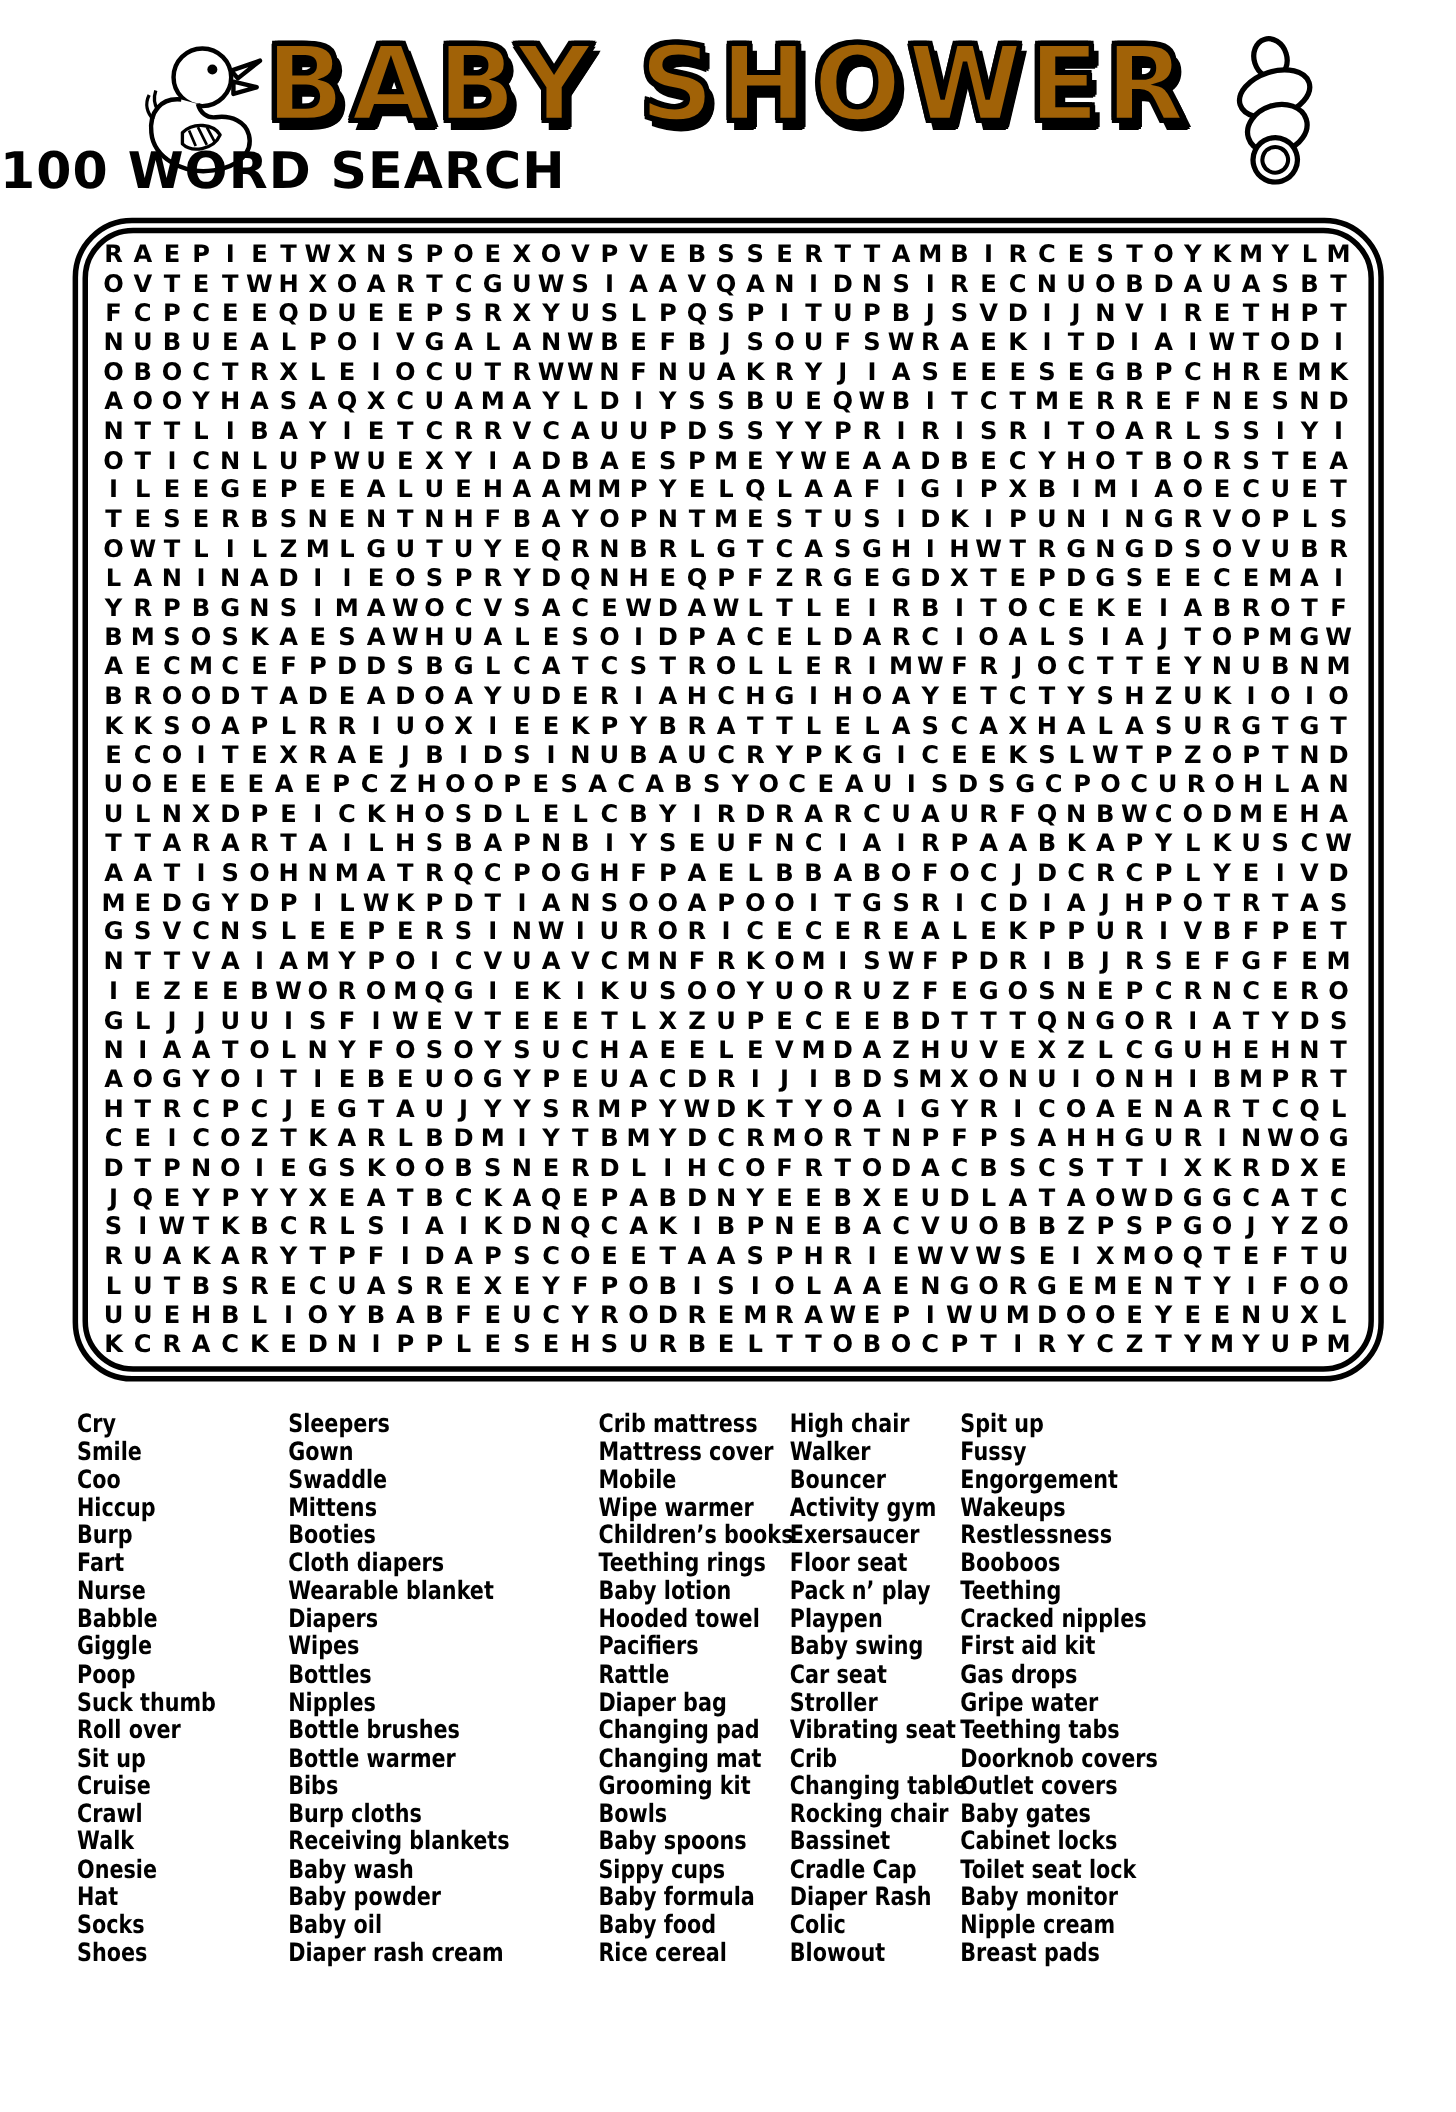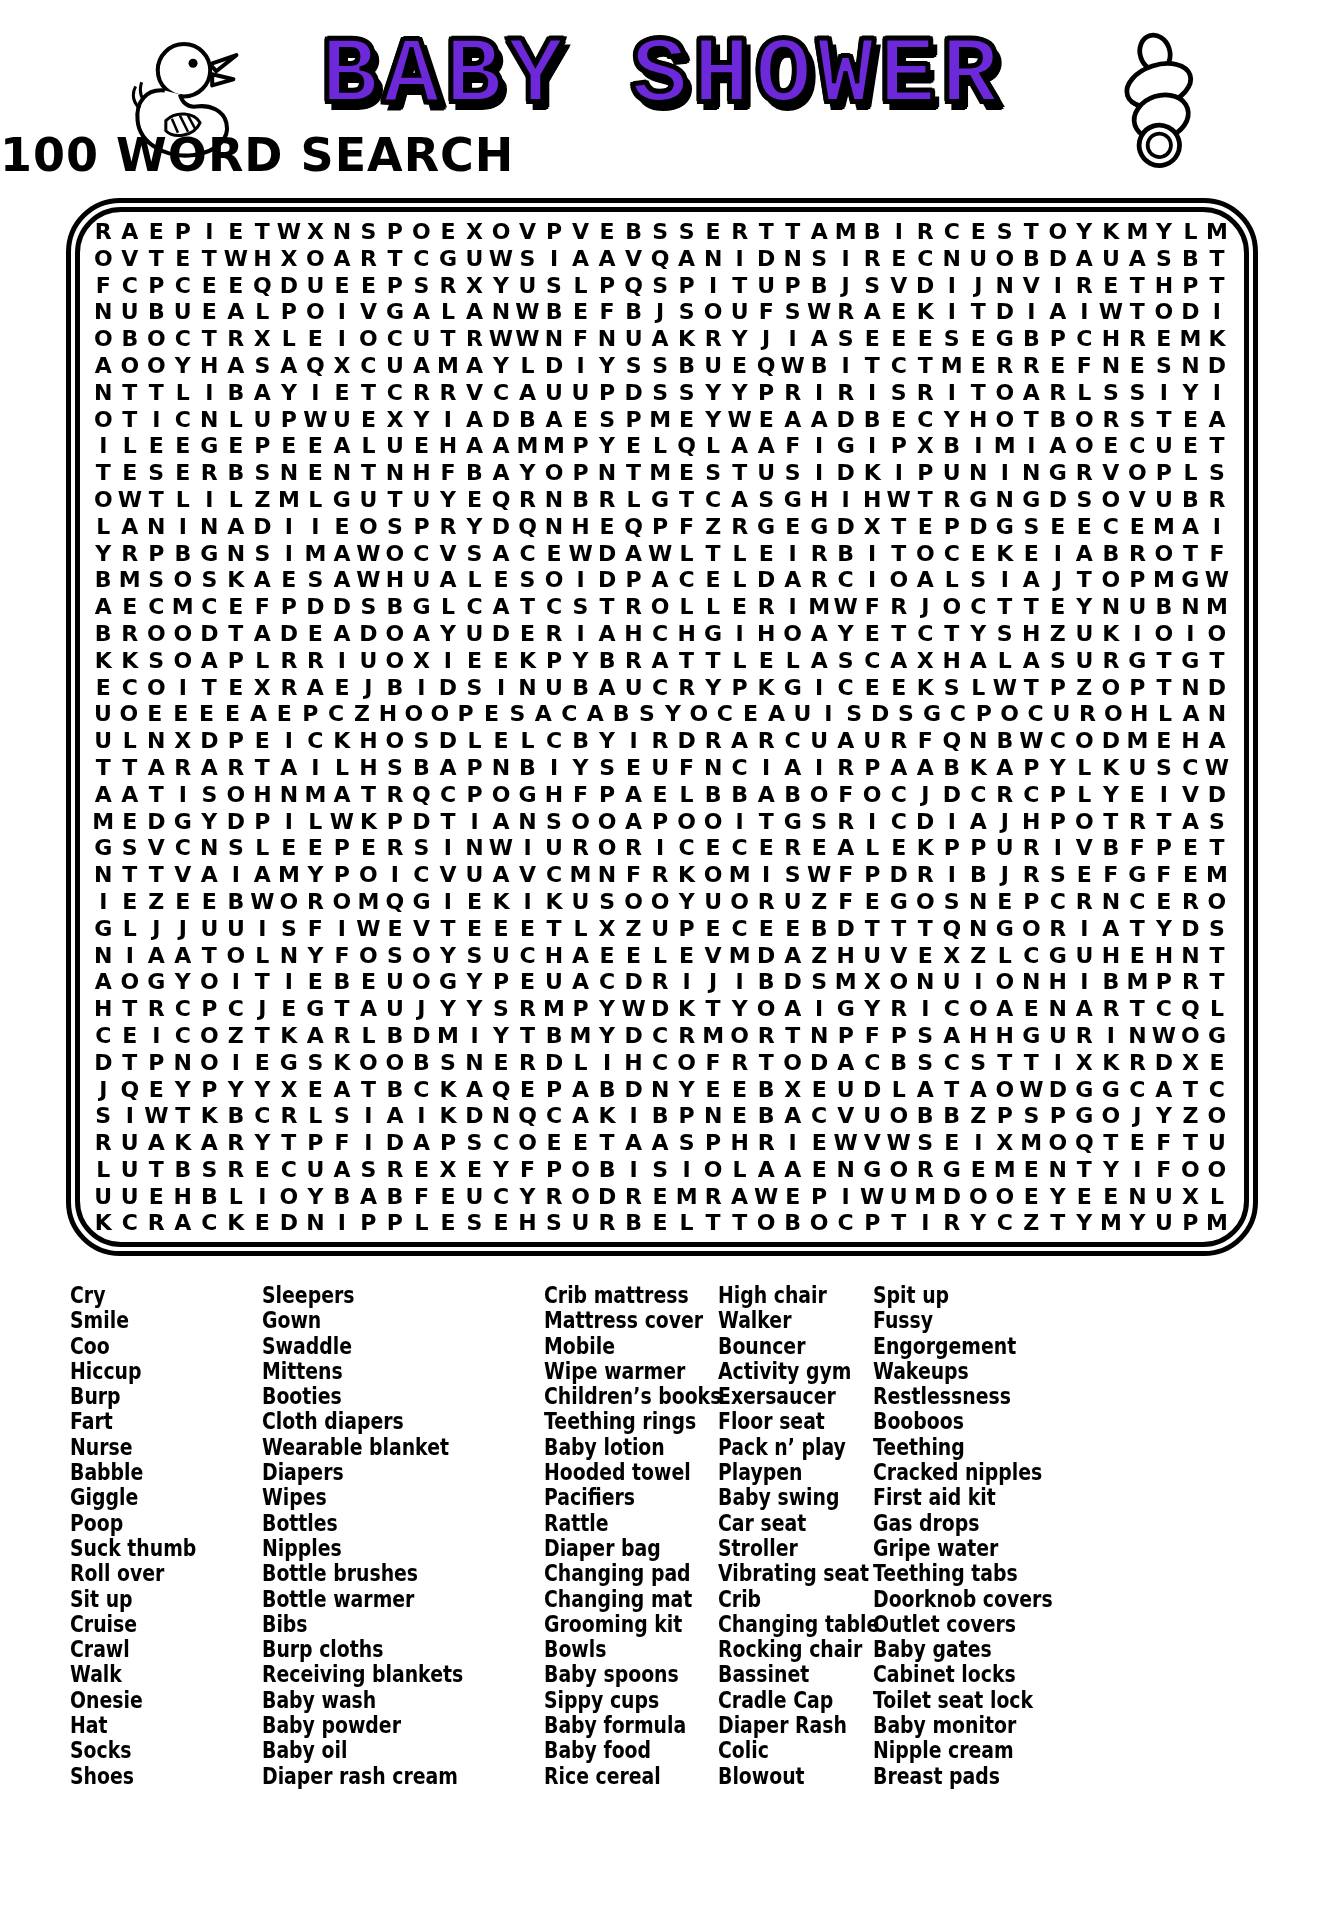--- a/index.html
+++ b/index.html
@@ -4,28 +4,27 @@
 <style>
   html,body{margin:0;padding:0;}
   body{
     width:1324px;height:1920px;position:relative;background:#ffffff;
     font-family:"DejaVu Sans","Liberation Sans",sans-serif;color:#000;
     overflow:hidden;
   }
   
   .hdr-title{
     position:absolute;left:0;right:0;top:22px;text-align:center;
-    font-size:95px;font-weight:bold;letter-spacing:5px;color:#6d28d9;
+    font-size:95px;font-weight:bold;letter-spacing:5px;color:#a16207;
     -webkit-text-stroke:4px #000;
     text-shadow:
       3px 0 #000,-3px 0 #000,0 3px #000,0 -3px #000,
       2.5px 2.5px #000,-2.5px 2.5px #000,2.5px -2.5px #000,-2.5px -2.5px #000,
       6px 8px 0 #000,4px 9px 0 #000,7px 6px 0 #000;
     white-space:nowrap;
-    font-family:Liberation Mono, monospace;
   }
   .hdr-subtitle{
     position:absolute;left:0;right:0;top:128px;text-align:left;
     font-size:46px;font-weight:bold;letter-spacing:1px;color:#000;
     white-space:nowrap;
   }
   .icon{position:absolute;}
   .duck{left:128px;top:38px;width:118px;height:126px;}
   .paci{left:1102px;top:30px;width:118px;height:138px;}
   

